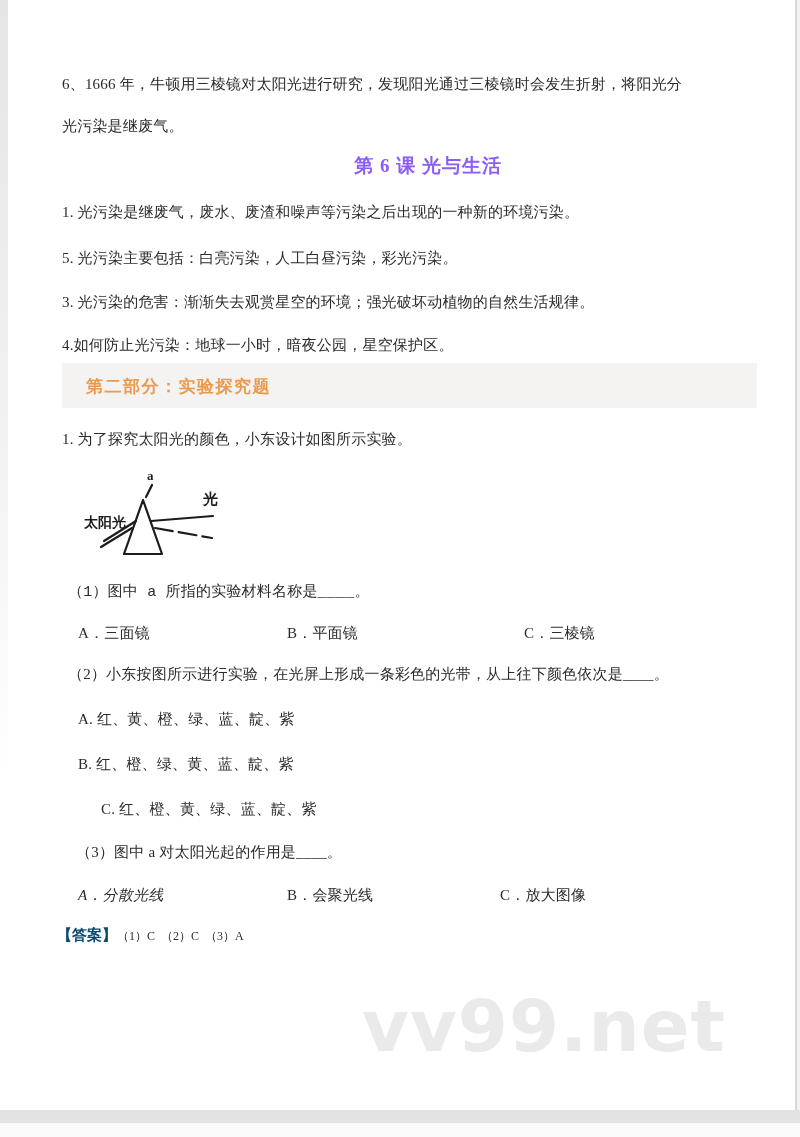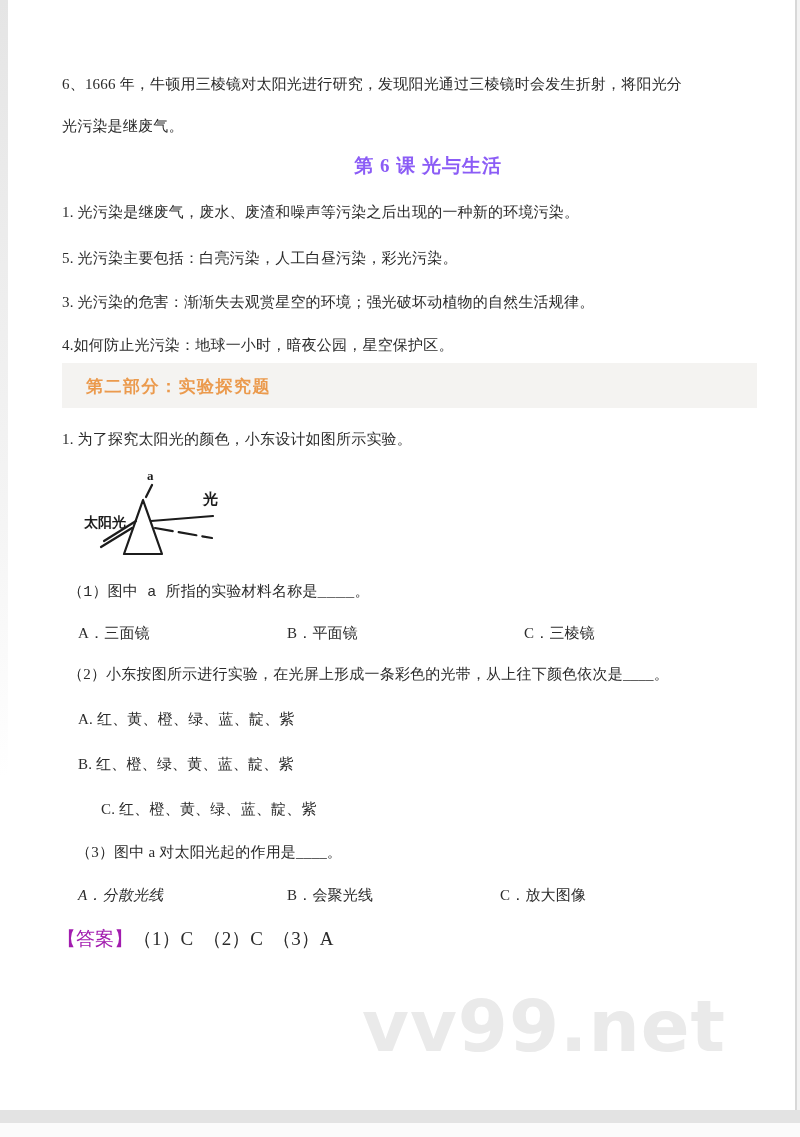--- a/index.html
+++ b/index.html
@@ -11,22 +11,22 @@
   .t{font-size:15px;letter-spacing:0.2px;white-space:nowrap;line-height:1.2;}
   .lesson-heading{
     font-size:19px;font-weight:bold;color:#8b5cf6;text-align:center;letter-spacing:1px;
   }
   .banner{
     background:#f4f3f1;
   }
   .banner-text{
     font-size:17px;font-weight:bold;color:#eb9a4d;letter-spacing:1.5px;
   }
-  .answer-label{color:#a21caf;font-weight:normal;font-size:19px;}
-  .answer-value{font-size:19px;white-space:pre;}
+  .answer-label{color:#0c4a6e;font-weight:bold;font-size:15px;}
+  .answer-value{font-size:12px;white-space:pre;}
   .watermark{
     font-family:"DejaVu Sans","Liberation Sans",sans-serif;
     font-weight:bold;font-size:72px;color:#eaeaea;letter-spacing:1px;line-height:1;
     user-select:none;
   }
   .chrome{pointer-events:none;}
   svg .stroke{stroke:#1c1c1c;stroke-width:2.2;fill:none;stroke-linecap:round;stroke-linejoin:round;}
   svg text{fill:#1c1c1c;font-family:"Liberation Serif","DejaVu Serif",serif;font-weight:600;}
 </style>
 </head>

